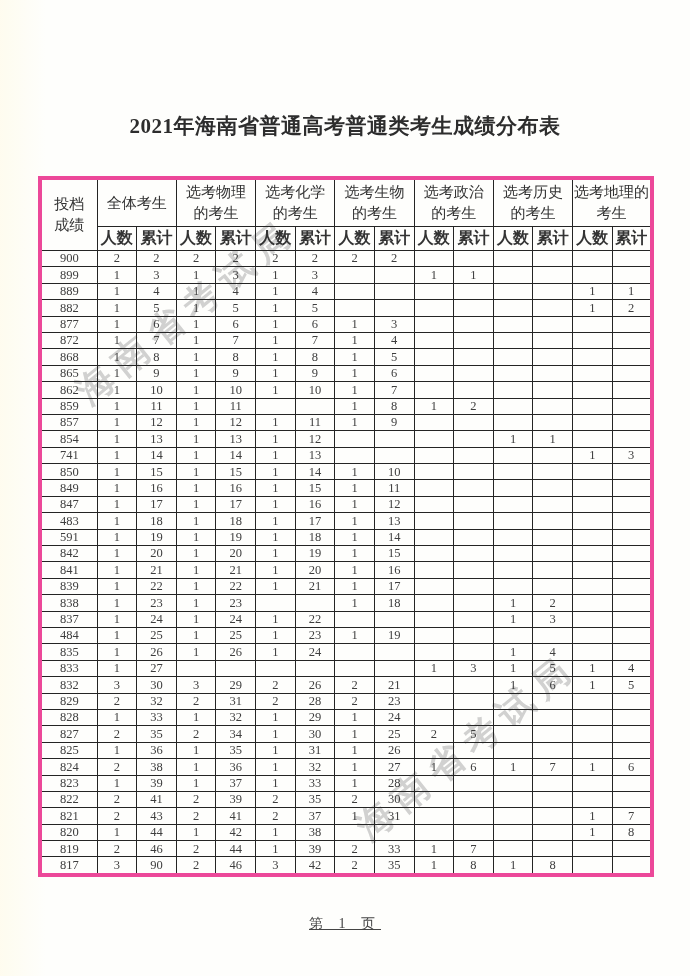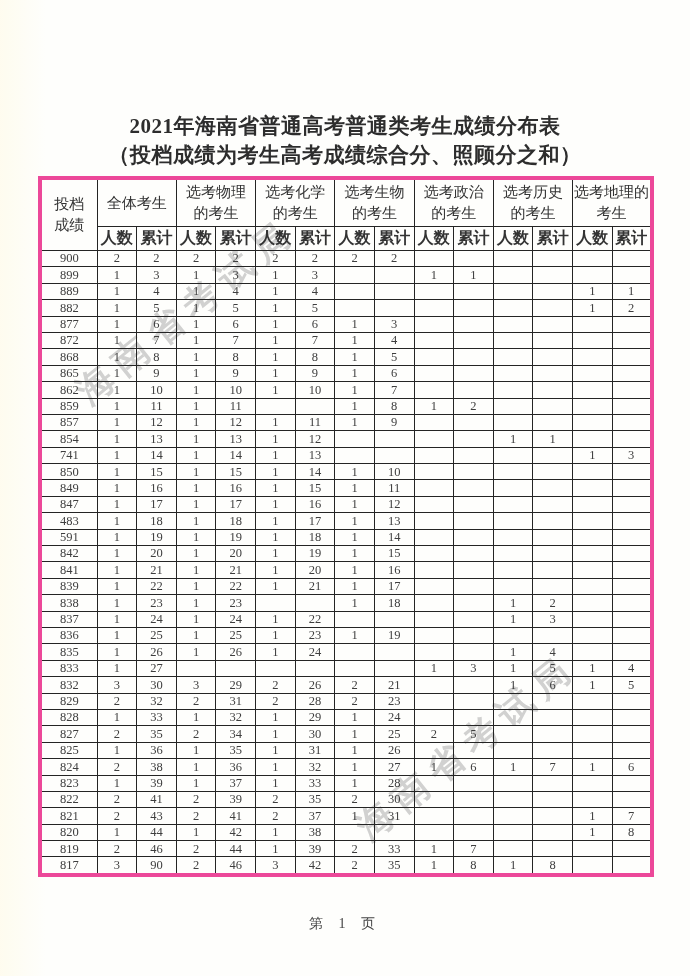--- a/index.html
+++ b/index.html
@@ -45,34 +45,33 @@
     height:46px;font-size:15px;line-height:1.4;color:#333;
   }
   .score-table thead tr.subs th{
     height:23px;font-size:16px;color:#333;font-weight:bold;
   }
   .score-table tbody th,.score-table tbody td{
     height:15.4px;font-size:12.5px;line-height:1;color:#3e3e3e;
   }
   .footer{
     position:absolute;top:915px;left:0;width:100%;text-align:center;
-    font-size:14px;color:#444;letter-spacing:6px;z-index:2;
+    font-size:14px;color:#444;letter-spacing:6px;z-index:2;text-decoration:underline;
   }
 </style>
 </head>
 <body>
 
 <div class="page">
 
   <div class="watermark wm1">海南省考试局</div>
   <div class="watermark wm2">海南省考试局</div>
 
   <div class="title">
     <div>2021年海南省普通高考普通类考生成绩分布表</div>
-    <div>（投档成绩为考生高考成绩综合分、照顾分之和）</div>
   </div>
 
   <table class="score-table">
     <colgroup>
         <col class="c-score">
         <col class="c-num">
         <col class="c-num">
         <col class="c-num">
         <col class="c-num">
         <col class="c-num">
@@ -500,21 +499,21 @@
           <td></td>
           <td></td>
           <td></td>
           <td></td>
           <td>1</td>
           <td>3</td>
           <td></td>
           <td></td>
         </tr>
         <tr>
-          <th>836</th>
+          <th>484</th>
           <td>1</td>
           <td>25</td>
           <td>1</td>
           <td>25</td>
           <td>1</td>
           <td>23</td>
           <td>1</td>
           <td>19</td>
           <td></td>
           <td></td>

